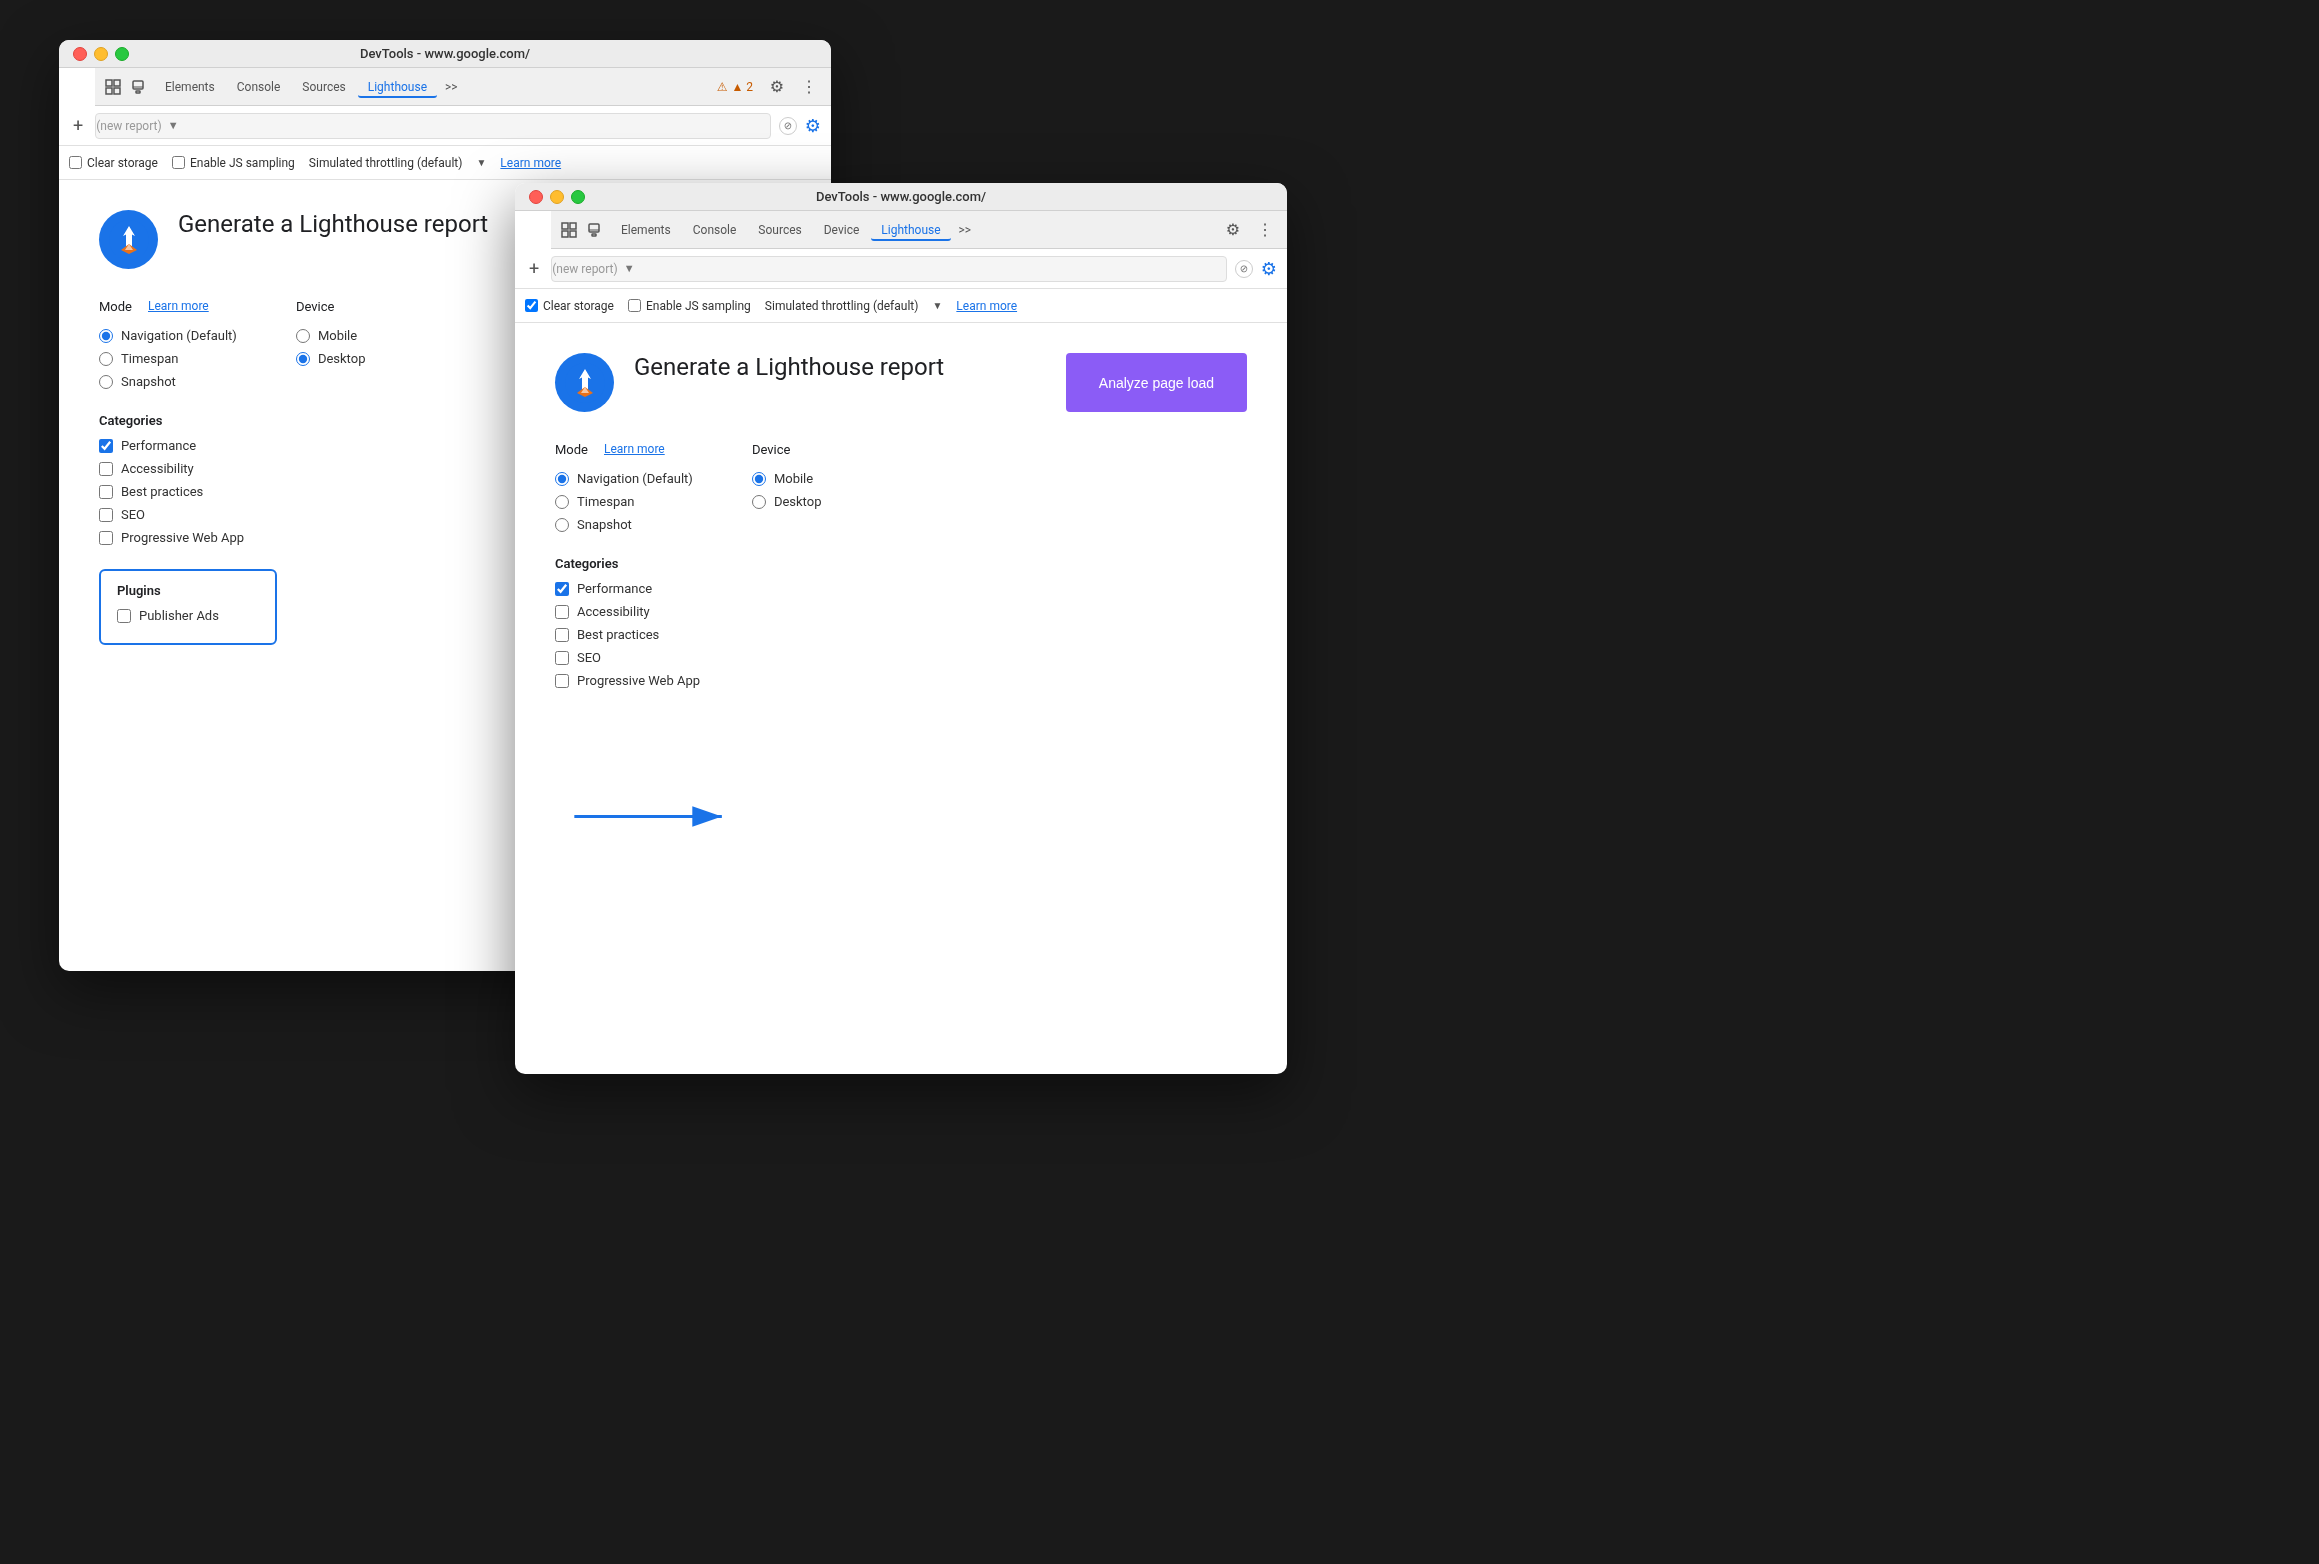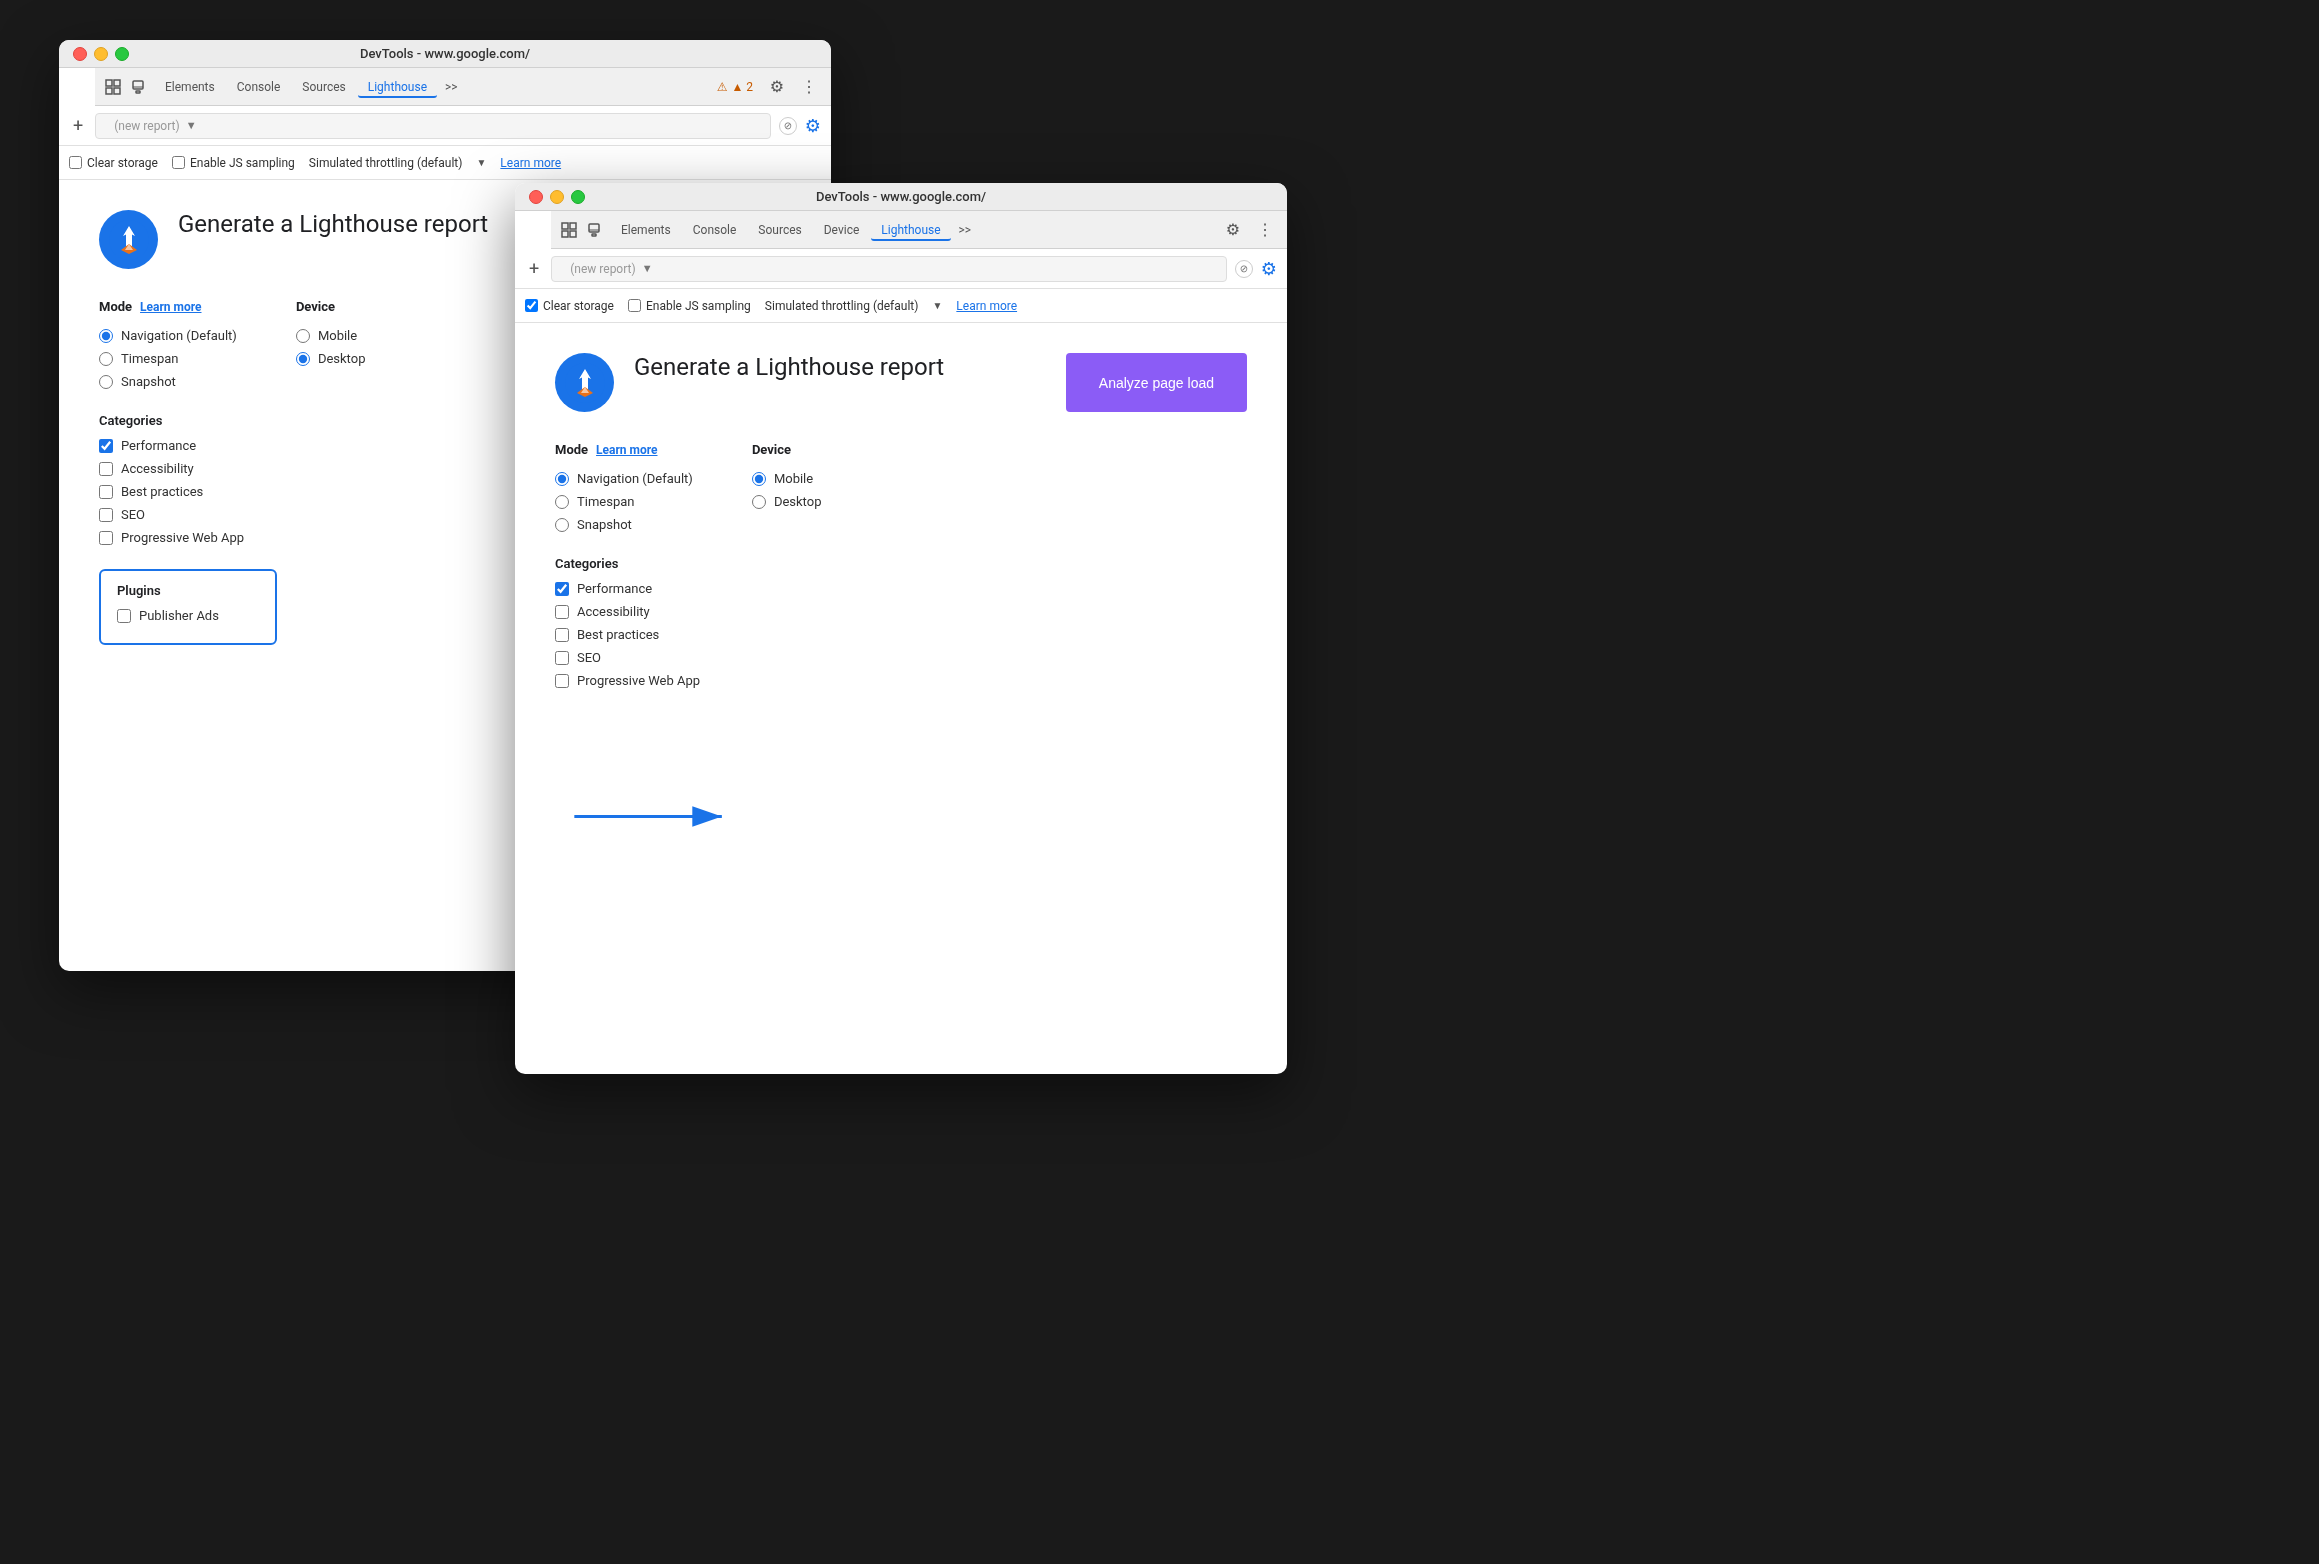--- a/index.html
+++ b/index.html
@@ -166,21 +166,21 @@
       cursor: pointer;
       padding: 2px 4px;
     }
 
     .report-input {
       flex: 1;
       height: 26px;
       background: #f5f5f5;
       border: 1px solid #ddd;
       border-radius: 4px;
-      padding: 0 18px;
+      padding: 0 0;
       font-size: 12px;
       color: #777;
       display: flex;
       align-items: center;
       gap: 6px;
     }
 
     .report-input-arrow {
       color: #777;
       font-size: 11px;
@@ -306,25 +306,25 @@
     }
 
     .form-col {
       display: flex;
       flex-direction: column;
       gap: 8px;
     }
 
     .form-label {
       font-size: 13px;
-      font-weight: 700;
+      font-weight: 400;
       color: #202124;
       display: flex;
-      align-items: center;
-      gap: 8px;
+      align-items: flex-start;
+      gap: 16px;
       margin-bottom: 6px;
     }
 
     .radio-option {
       display: flex;
       align-items: center;
       gap: 8px;
       font-size: 13px;
       color: #333;
       cursor: pointer;

